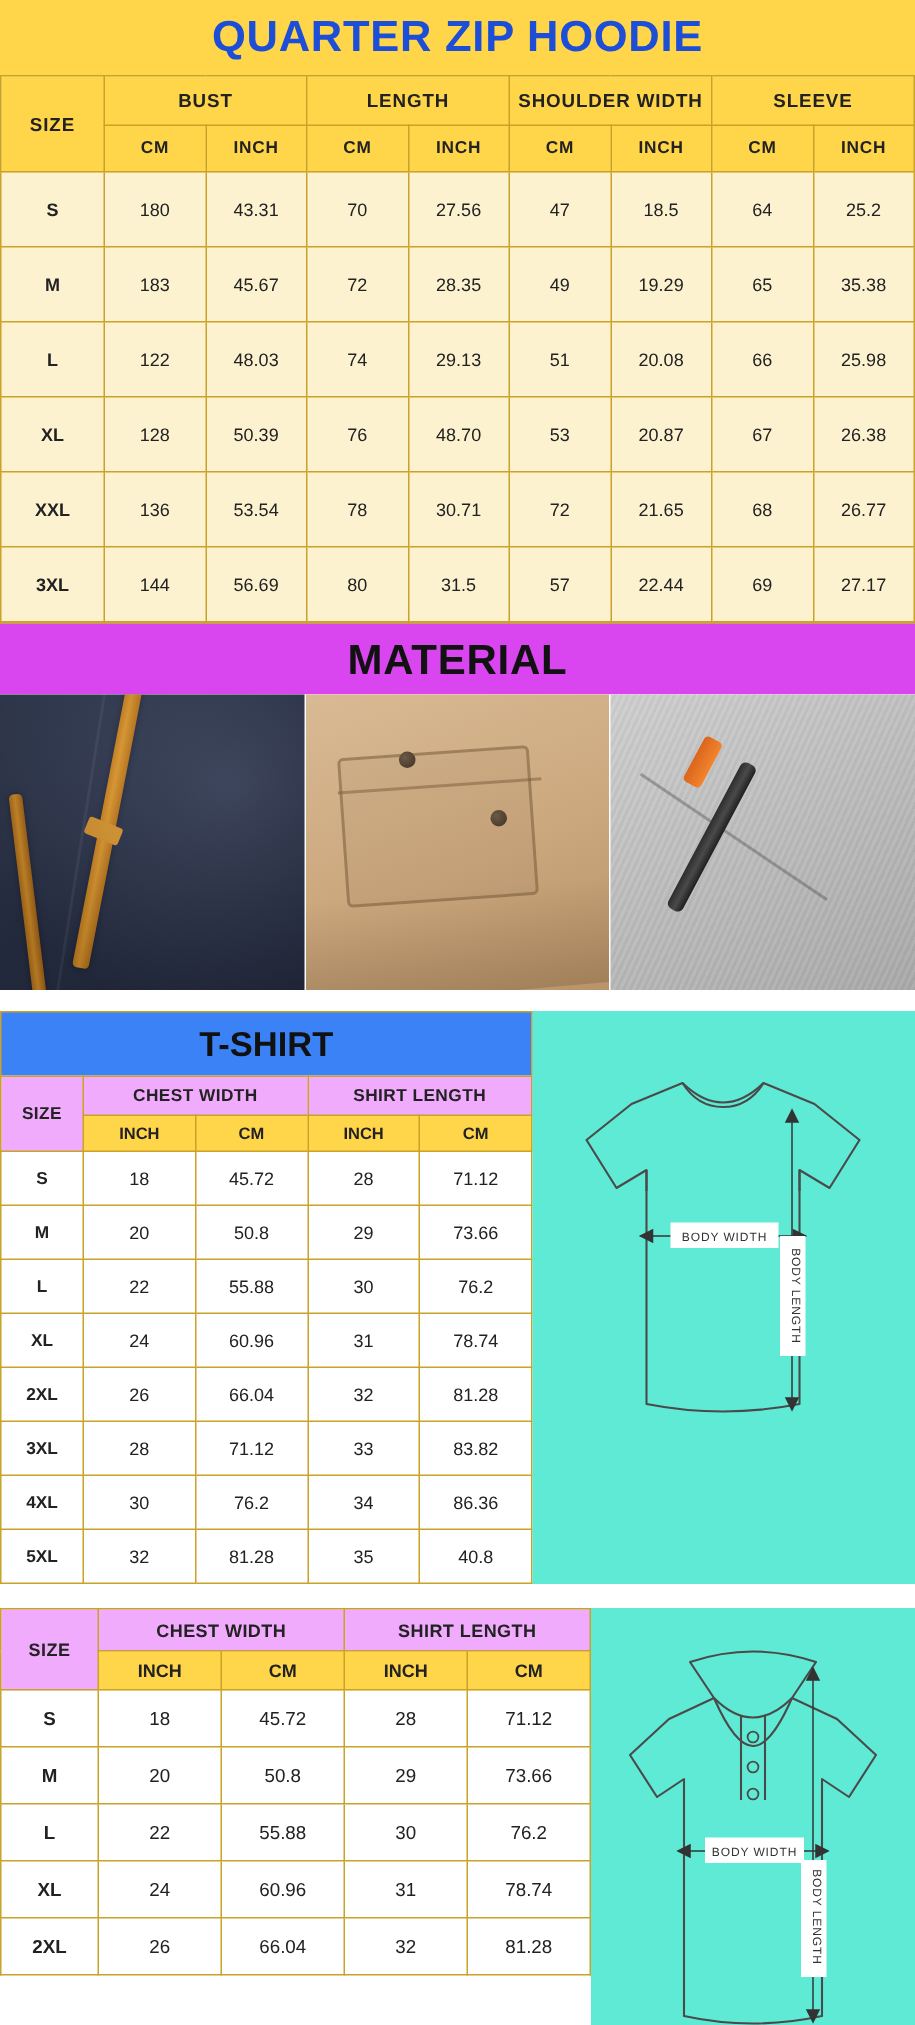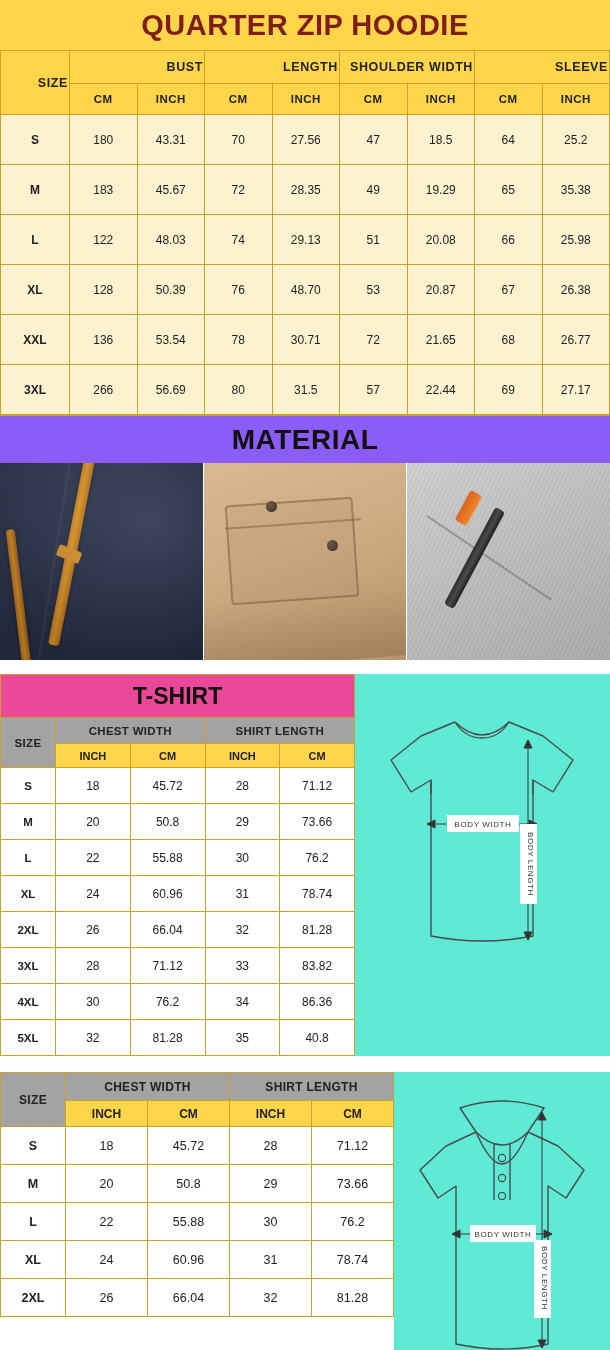--- a/index.html
+++ b/index.html
@@ -20,21 +20,21 @@
   }
 
   
   .hoodie-title {
     background: #FFD54A;
     text-align: center;
     font-size: 29px;
     font-weight: bold;
     letter-spacing: 0.5px;
     padding: 9px 0 8px 0;
-    color: #7f1d1d;
+    color: #1d4ed8;
   }
   table.sizetable {
     border-collapse: collapse;
     width: 100%;
     table-layout: fixed;
   }
   table.sizetable td, table.sizetable th {
     border: 1px solid #c9a227;
     text-align: center;
     font-size: 12px;
@@ -42,21 +42,20 @@
   }
   .hoodie-table {
     background: #FDF2D0;
   }
   .hoodie-table .hdr {
     background: #FFD54A;
     font-weight: bold;
     font-size: 12.5px;
     letter-spacing: 0.6px;
     height: 30px;
-    text-align: right;
   }
   .hoodie-table .subhdr {
     background: #FFD54A;
     font-weight: bold;
     font-size: 11.5px;
     letter-spacing: 0.5px;
     height: 28px;
   }
   .hoodie-table .sizecell {
     background: #FDF2D0;
@@ -64,21 +63,21 @@
     font-size: 12.5px;
   }
   .hoodie-table .datarow td {
     height: 47px;
     background: #FDF2D0;
     font-size: 12px;
   }
 
   
   .material-title {
-    background: #8b5cf6;
+    background: #d946ef;
     text-align: center;
     font-size: 28px;
     font-weight: bold;
     letter-spacing: 0.5px;
     padding: 8px 0 7px 0;
     color: #111;
     border-top: 1px solid #c9a227;
   }
   .material-photos {
     display: flex;
@@ -205,38 +204,38 @@
   
   .split {
     display: flex;
     width: 100%;
     align-items: stretch;
   }
   .split .left { width: 355px; }
   .split .right { flex: 1 1 auto; position: relative; background:#5eead4; }
 
   .sec-title {
-    background: #ec4899;
+    background: #3b82f6;
     text-align: center;
     font-size: 23px;
     font-weight: bold;
     padding: 8px 0 7px 0;
     color: #111;
     border: 1px solid #c9a227;
     border-bottom: none;
   }
   .small-table td, .small-table th {
     border: 1px solid #c9a227;
     text-align: center;
     font-size: 11.5px;
     background: #ffffff;
     color: #222;
   }
   .small-table .hdr {
-    background: #a3a3a3;
+    background: #f0abfc;
     font-weight: bold;
     font-size: 11.5px;
     height: 23px;
     letter-spacing: 0.3px;
   }
   .small-table .subhdr {
     background: #FFD54A;
     font-weight: bold;
     font-size: 11px;
     height: 21px;
@@ -335,21 +334,21 @@
       <td>53.54</td>
       <td>78</td>
       <td>30.71</td>
       <td>72</td>
       <td>21.65</td>
       <td>68</td>
       <td>26.77</td>
     </tr>
     <tr class="datarow">
       <td class="sizecell">3XL</td>
-      <td>266</td>
+      <td>144</td>
       <td>56.69</td>
       <td>80</td>
       <td>31.5</td>
       <td>57</td>
       <td>22.44</td>
       <td>69</td>
       <td>27.17</td>
     </tr>
   </tbody>
     </table>

